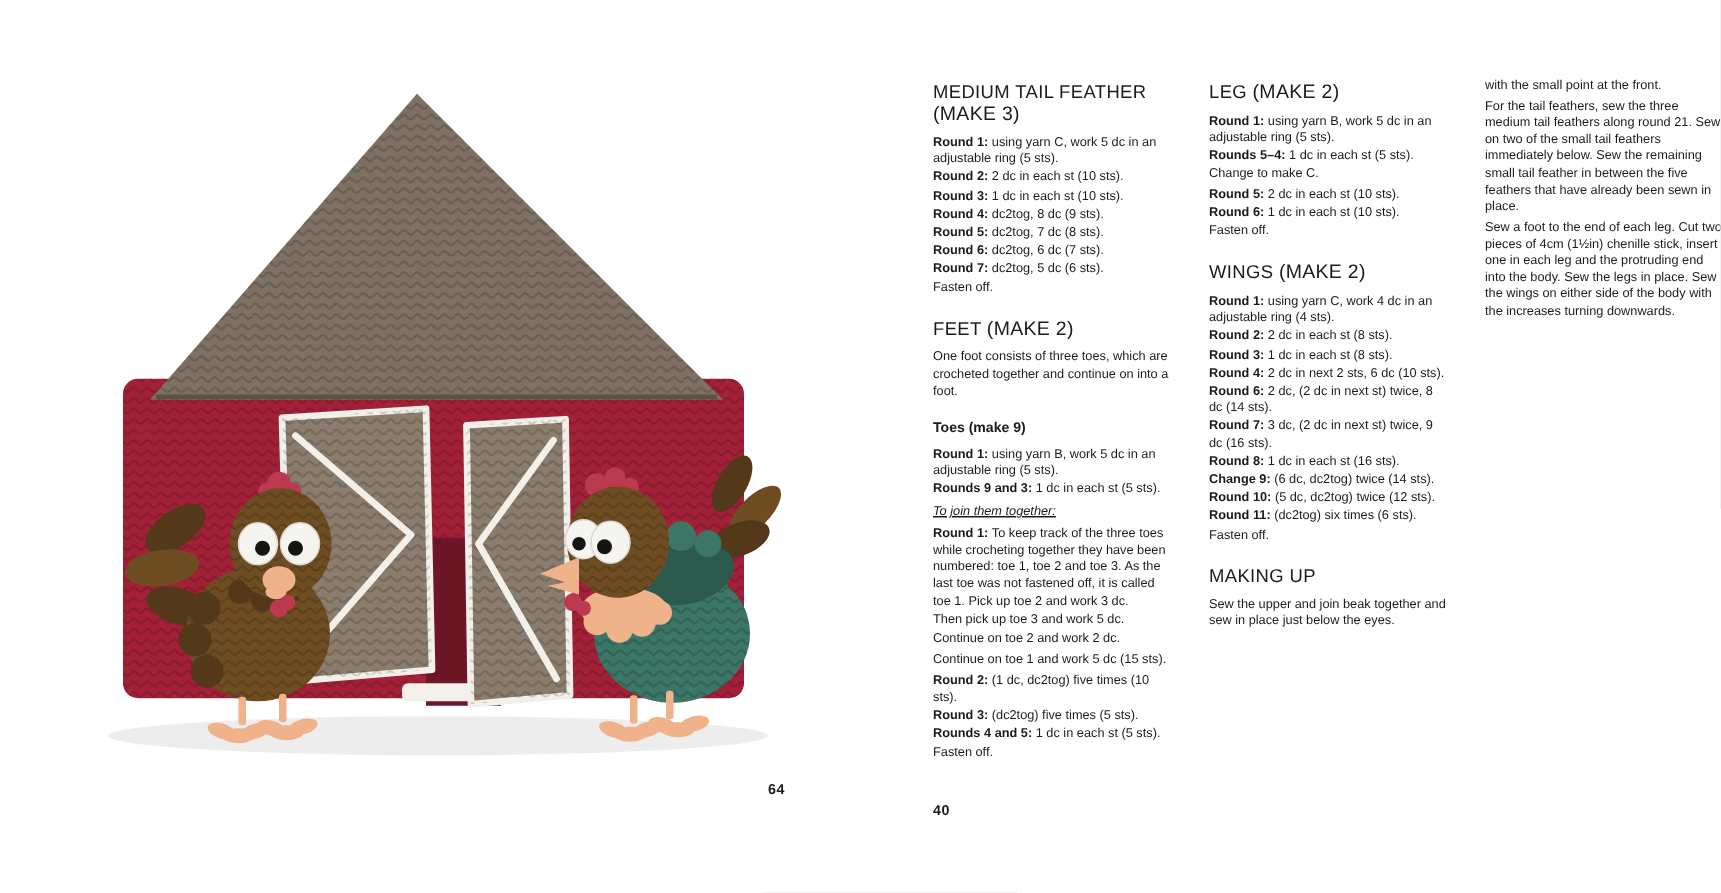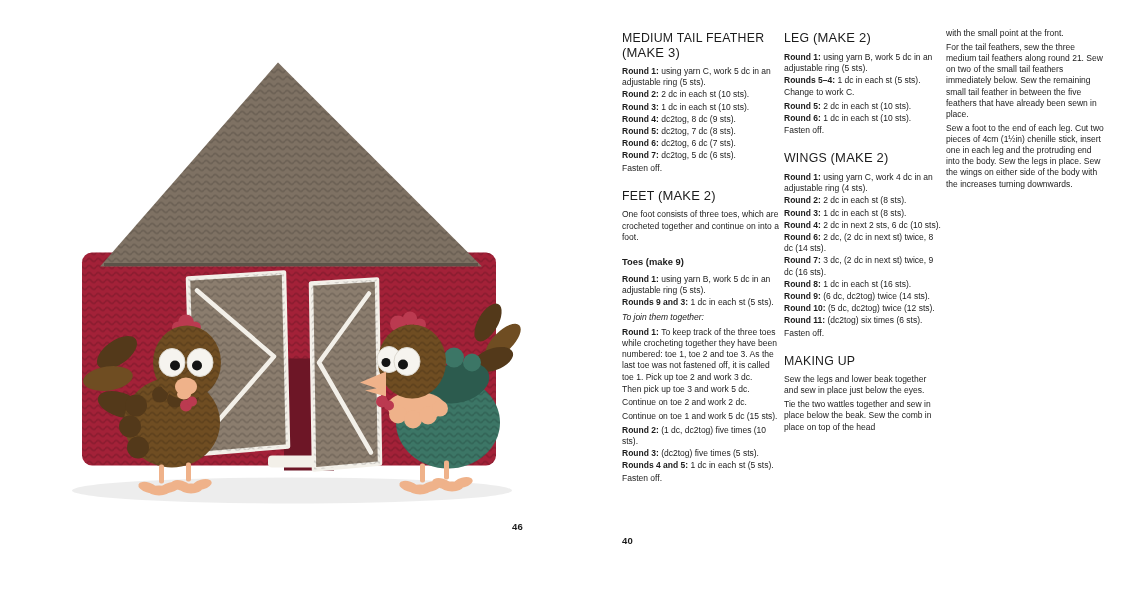--- a/index.html
+++ b/index.html
@@ -21,30 +21,30 @@
   .page{position:absolute; top:0; height:595px;}
   .page-left{left:0; width:573px;}
   .page-right{left:573px; width:574px;}
   .photo{position:absolute; left:60px; top:58px; width:505px; height:455px;}
   .photo svg{display:block; width:100%; height:100%;}
 
   .pagenum{position:absolute; font-size:9.5px; font-weight:700; letter-spacing:0.3px; color:var(--text);}
   .pagenum-left{left:512px; top:521px;}
   .pagenum-right{left:49px; top:521px;margin-top:14px;}
 
-  .columns{position:absolute; left:49px; top:28px; width:492px; display:flex; gap:4px;}
+  .columns{position:absolute; left:49px; top:51px; width:492px; display:flex; gap:26px;}
   .col{width:158px; flex:0 0 158px;}
 
   h2.sec{font-size:12.3px; font-weight:400; letter-spacing:0.25px; line-height:14.5px; margin:15px 0 6px; color:var(--text);}
   .col h2.sec:first-child{margin-top:3px;}
   h2.sec .suffix{font-size:13px; letter-spacing:0.2px;}
   h3.subsec{font-size:9.4px; font-weight:700; margin:13px 0 6px; line-height:12px;}
   .col p{font-size:8.5px; line-height:11.2px; margin:0 0 2.5px; color:var(--text);}
   .col p.step{margin-bottom:1px;}
-  .col p.italic{font-style:italic; margin:3.5px 0 3.5px;}
+  .col p.italic{font-style:italic; margin:3.5px 0 3.5px;text-decoration:underline;}
   .col b.lbl{font-weight:700;}
 
   
   .c-roof{fill:var(--roof);}
   .c-roofedge{stroke:var(--roof-dark); stroke-width:3; fill:none;}
   .c-wall{fill:var(--wall-red);}
   .c-doorway{fill:var(--doorway);}
   .c-floor{fill:var(--door-trim);}
   .c-door{fill:var(--door-taupe); stroke:var(--door-trim); stroke-width:4.5; stroke-linejoin:round;}
   .c-chev{fill:none; stroke:var(--door-trim); stroke-width:4.5; stroke-linecap:round; stroke-linejoin:round;}
@@ -204,21 +204,21 @@
             <ellipse class="c-peach" cx="349" cy="426" rx="10" ry="5" transform="rotate(18 349 426)"></ellipse>
             <ellipse class="c-peach" cx="360" cy="429" rx="11" ry="5"></ellipse>
             <ellipse class="c-peach" cx="371" cy="426" rx="10" ry="5" transform="rotate(-14 371 426)"></ellipse>
             <ellipse class="c-peach" cx="382" cy="423" rx="10" ry="5" transform="rotate(16 382 423)"></ellipse>
             <ellipse class="c-peach" cx="392" cy="426" rx="11" ry="5"></ellipse>
             <ellipse class="c-peach" cx="403" cy="422" rx="10" ry="5" transform="rotate(-15 403 422)"></ellipse>
           </g>
         </g>
       </svg>
     </div>
-    <div class="pagenum pagenum-left">46</div>
+    <div class="pagenum pagenum-left">64</div>
   </div>
 
   <div class="page page-right">
     <div class="columns">
       <div class="col">
           <h2 class="sec"><span>MEDIUM TAIL FEATHER</span><br><span class="suffix">(MAKE 3)</span></h2>
           <p class="step"><b class="lbl">Round 1: </b>using yarn C, work 5 dc in an adjustable ring (5 sts).</p>
           <p class="step"><b class="lbl">Round 2: </b>2 dc in each st (10 sts).</p>
           <p class="step"><b class="lbl">Round 3: </b>1 dc in each st (10 sts).</p>
           <p class="step"><b class="lbl">Round 4: </b>dc2tog, 8 dc (9 sts).</p>
@@ -238,39 +238,38 @@
           <p class="para">Continue on toe 1 and work 5 dc (15 sts).</p>
           <p class="step"><b class="lbl">Round 2: </b>(1 dc, dc2tog) five times (10 sts).</p>
           <p class="step"><b class="lbl">Round 3: </b>(dc2tog) five times (5 sts).</p>
           <p class="step"><b class="lbl">Rounds 4 and 5: </b>1 dc in each st (5 sts).</p>
           <p class="para">Fasten off.</p>
         </div>
       <div class="col">
           <h2 class="sec"><span>LEG</span> <span class="suffix">(MAKE 2)</span></h2>
           <p class="step"><b class="lbl">Round 1: </b>using yarn B, work 5 dc in an adjustable ring (5 sts).</p>
           <p class="step"><b class="lbl">Rounds 5–4: </b>1 dc in each st (5 sts).</p>
-          <p class="para">Change to work C.</p>
+          <p class="para">Change to make C.</p>
           <p class="step"><b class="lbl">Round 5: </b>2 dc in each st (10 sts).</p>
           <p class="step"><b class="lbl">Round 6: </b>1 dc in each st (10 sts).</p>
           <p class="para">Fasten off.</p>
           <h2 class="sec"><span>WINGS</span> <span class="suffix">(MAKE 2)</span></h2>
           <p class="step"><b class="lbl">Round 1: </b>using yarn C, work 4 dc in an adjustable ring (4 sts).</p>
           <p class="step"><b class="lbl">Round 2: </b>2 dc in each st (8 sts).</p>
           <p class="step"><b class="lbl">Round 3: </b>1 dc in each st (8 sts).</p>
           <p class="step"><b class="lbl">Round 4: </b>2 dc in next 2 sts, 6 dc (10 sts).</p>
           <p class="step"><b class="lbl">Round 6: </b>2 dc, (2 dc in next st) twice, 8 dc (14 sts).</p>
           <p class="step"><b class="lbl">Round 7: </b>3 dc, (2 dc in next st) twice, 9 dc (16 sts).</p>
           <p class="step"><b class="lbl">Round 8: </b>1 dc in each st (16 sts).</p>
-          <p class="step"><b class="lbl">Round 9: </b>(6 dc, dc2tog) twice (14 sts).</p>
+          <p class="step"><b class="lbl">Change 9: </b>(6 dc, dc2tog) twice (14 sts).</p>
           <p class="step"><b class="lbl">Round 10: </b>(5 dc, dc2tog) twice (12 sts).</p>
           <p class="step"><b class="lbl">Round 11: </b>(dc2tog) six times (6 sts).</p>
           <p class="para">Fasten off.</p>
           <h2 class="sec"><span>MAKING UP</span></h2>
-          <p class="para">Sew the legs and lower beak together and sew in place just below the eyes.</p>
-          <p class="para">Tie the two wattles together and sew in place below the beak. Sew the comb in place on top of the head</p>
+          <p class="para">Sew the upper and join beak together and sew in place just below the eyes.</p>
         </div>
       <div class="col">
           <p class="para">with the small point at the front.</p>
           <p class="para">For the tail feathers, sew the three medium tail feathers along round 21. Sew on two of the small tail feathers immediately below. Sew the remaining small tail feather in between the five feathers that have already been sewn in place.</p>
           <p class="para">Sew a foot to the end of each leg. Cut two pieces of 4cm (1½in) chenille stick, insert one in each leg and the protruding end into the body. Sew the legs in place. Sew the wings on either side of the body with the increases turning downwards.</p>
         </div>
     </div>
     <div class="pagenum pagenum-right">40</div>
   </div>
 

